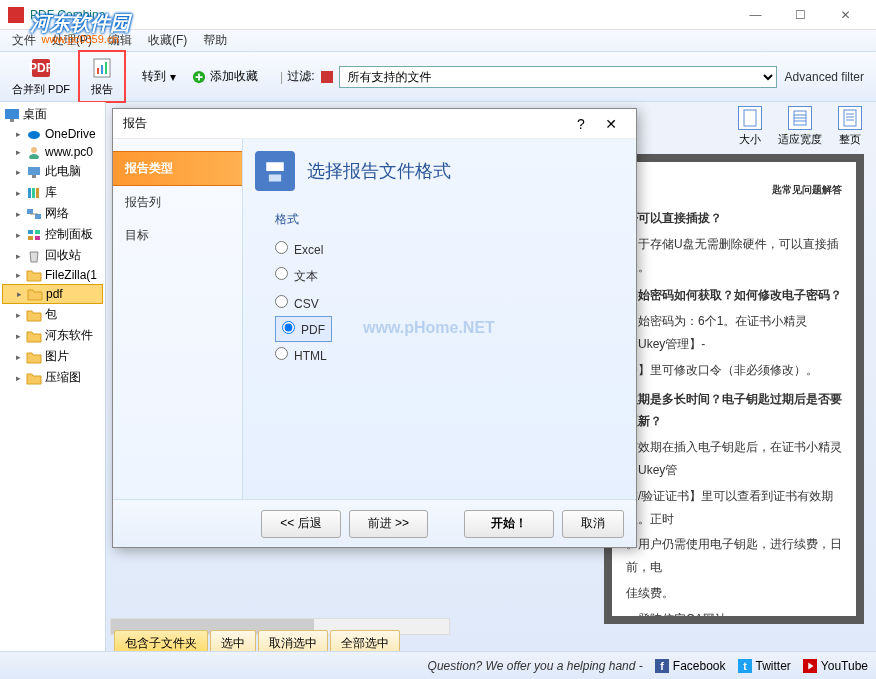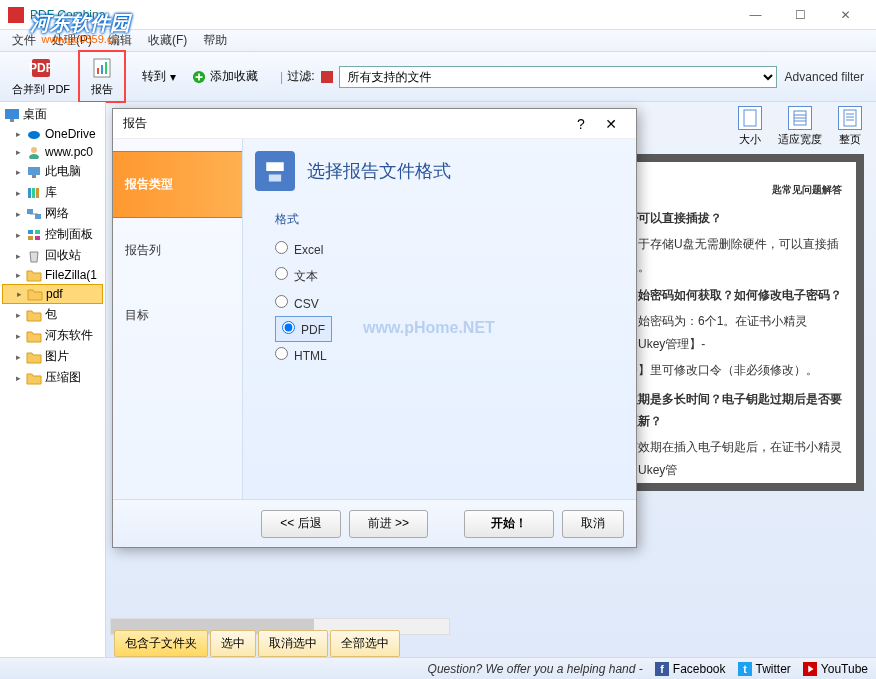--- a/index.html
+++ b/index.html
@@ -39,45 +39,45 @@
 .tree-item.selected { background: #ffd87a; border: 1px solid #e0a000; }
 .tree-item.sub { padding-left: 14px; }
 
 .content-area { flex: 1; display: flex; flex-direction: column; position: relative; }
 
 .right-toolbar { position: absolute; right: 0; top: 0; height: 48px; display: flex; align-items: center; padding: 0 8px; gap: 4px; }
 .right-toolbar .btn { display: flex; flex-direction: column; align-items: center; padding: 2px 6px; }
 .right-toolbar .btn .ico { width: 24px; height: 24px; border: 1px solid #5a8fd8; background: #fff; display:flex; align-items:center; justify-content:center; }
 .right-toolbar .btn .lbl { font-size: 11px; margin-top: 2px; }
 
-.preview-pane { position: absolute; right: 12px; top: 52px; width: 260px; height: 337px; background: #5a5a5a; padding: 8px; overflow: hidden; }
+.preview-pane { position: absolute; right: 12px; top: 52px; width: 260px; height: 470px; background: #5a5a5a; padding: 8px; overflow: hidden; }
 .preview-doc { width: 100%; height: 100%; background: #fff; padding: 18px 14px; font-size: 9px; color: #333; line-height: 1.9; overflow: hidden; }
 .preview-doc .hdr { font-weight: bold; font-size: 10px; text-align: right; margin-bottom: 8px; }
 .preview-doc .q { font-weight: bold; margin: 6px 0 2px; }
 .preview-doc p { margin: 3px 0; }
 .scroll-h { position: absolute; left: 110px; bottom: 44px; width: 340px; height: 17px; background: #f0f0f0; border: 1px solid #ddd; }
 .scroll-h .thumb { width: 60%; height: 100%; background: #cdcdcd; }
 
 .bottom-tabs { position: absolute; left: 110px; bottom: 18px; display: flex; gap: 2px; padding: 4px; }
 .bottom-tabs .tab { padding: 4px 10px; background: linear-gradient(#fef8e8, #fce8b0); border: 1px solid #e0c070; border-radius: 2px; }
 .bottom-tabs .tab.active { background: linear-gradient(#ffedb0, #ffd860); }
 
-.statusbar { height: 22px; background: linear-gradient(#eef3fb, #dfe9f9); border-top: 1px solid #cde; display: flex; align-items: center; justify-content: flex-end; padding: 0 8px; gap: 12px; position: absolute; bottom: 0; left:0; right:0; }
+.statusbar { height: 28px; background: linear-gradient(#eef3fb, #dfe9f9); border-top: 1px solid #cde; display: flex; align-items: center; justify-content: flex-end; padding: 0 8px; gap: 12px; position: absolute; bottom: 0; left:0; right:0; }
 .statusbar .help { font-style: italic; color: #333; }
 .statusbar .social { display: flex; align-items: center; gap: 4px; }
 .statusbar .sico { width: 14px; height: 14px; }
 
 
 .dialog { position: absolute; left: 112px; top: 108px; width: 525px; height: 440px; background: #fff; border: 1px solid #888; box-shadow: 3px 3px 12px rgba(0,0,0,.3); z-index: 50; display: flex; flex-direction: column; }
 .dialog-title { height: 30px; display: flex; align-items: center; padding: 0 10px; border-bottom: 1px solid #eee; }
 .dialog-title .t { flex: 1; }
 .dialog-title .btn { width: 30px; text-align: center; font-size: 14px; }
 .dialog-body { flex: 1; display: flex; background: linear-gradient(#f0f6ff, #e6f0ff); }
 .dialog-nav { width: 130px; background: linear-gradient(#f8faff, #eef5ff); border-right: 1px solid #d0e0f0; padding: 12px 0; }
-.dialog-nav .item { padding: 24px 12px; color: #333; }
+.dialog-nav .item { padding: 8px 12px; color: #333; }
 .dialog-nav .item.active { background: linear-gradient(90deg, #ff9830, #ffb050); color: #fff; font-weight: bold; border-top: 1px solid #e07010; border-bottom: 1px solid #e07010; }
 .dialog-main { flex: 1; padding: 12px; position: relative; }
 .dialog-header-row { display: flex; align-items: center; gap: 12px; margin-bottom: 20px; }
 .dialog-header-row .big-icon { width: 40px; height: 40px; background: #4a7cc8; border-radius: 4px; display:flex; align-items:center; justify-content:center; }
 .dialog-header-row .big-icon svg { width:28px; height:28px; }
 .dialog-header-row .title { font-size: 18px; color: #2a5599; }
 .format-group { margin-left: 20px; }
 .format-group .grp-label { color: #2a5599; margin-bottom: 8px; display:block; }
 .format-group label { display: block; padding: 5px 0; color: #333; }
 .format-group label.selected { border: 1px solid #6a9edb; background: rgba(200,220,255,.3); padding: 4px 6px; display: inline-block; }

